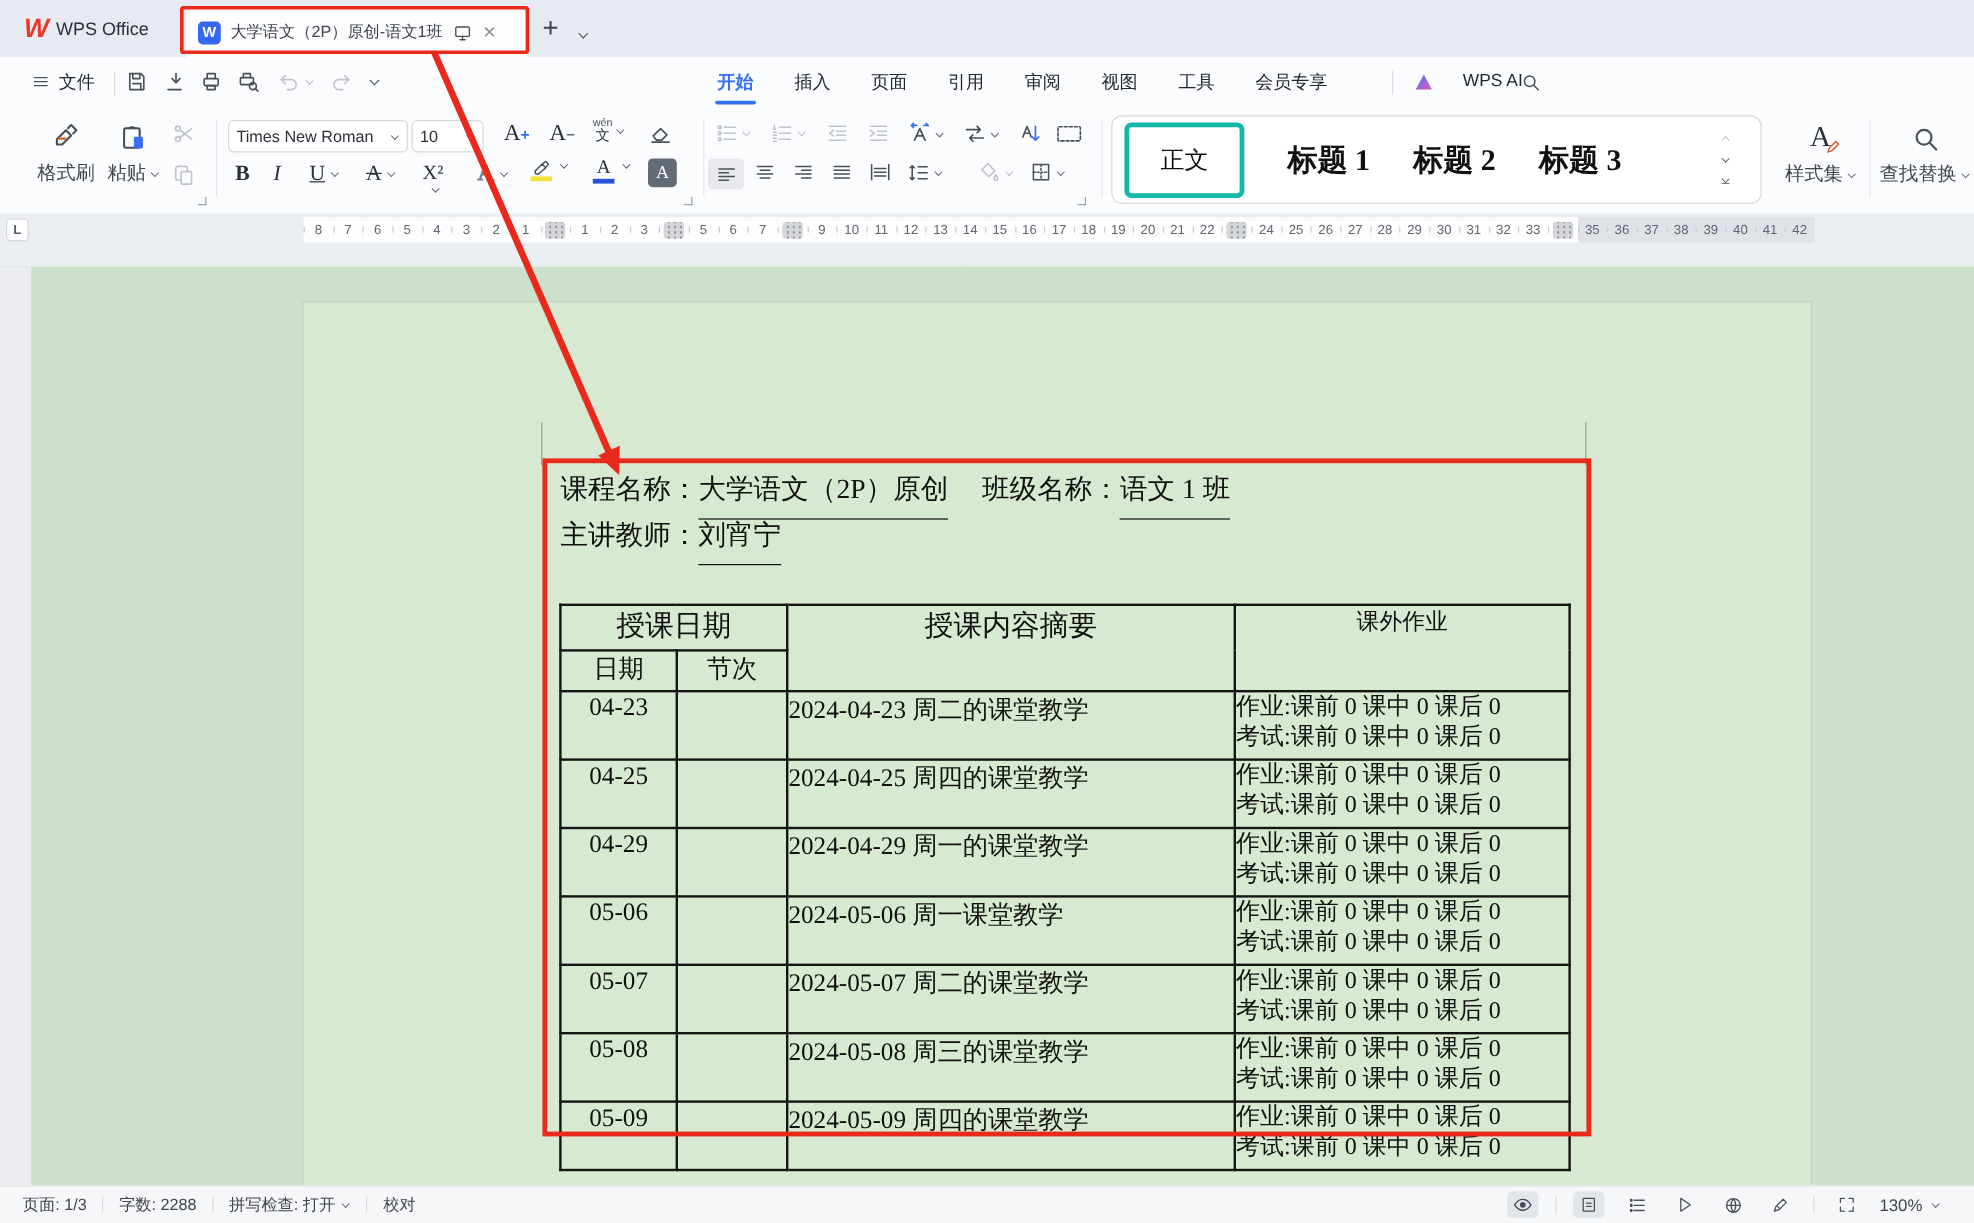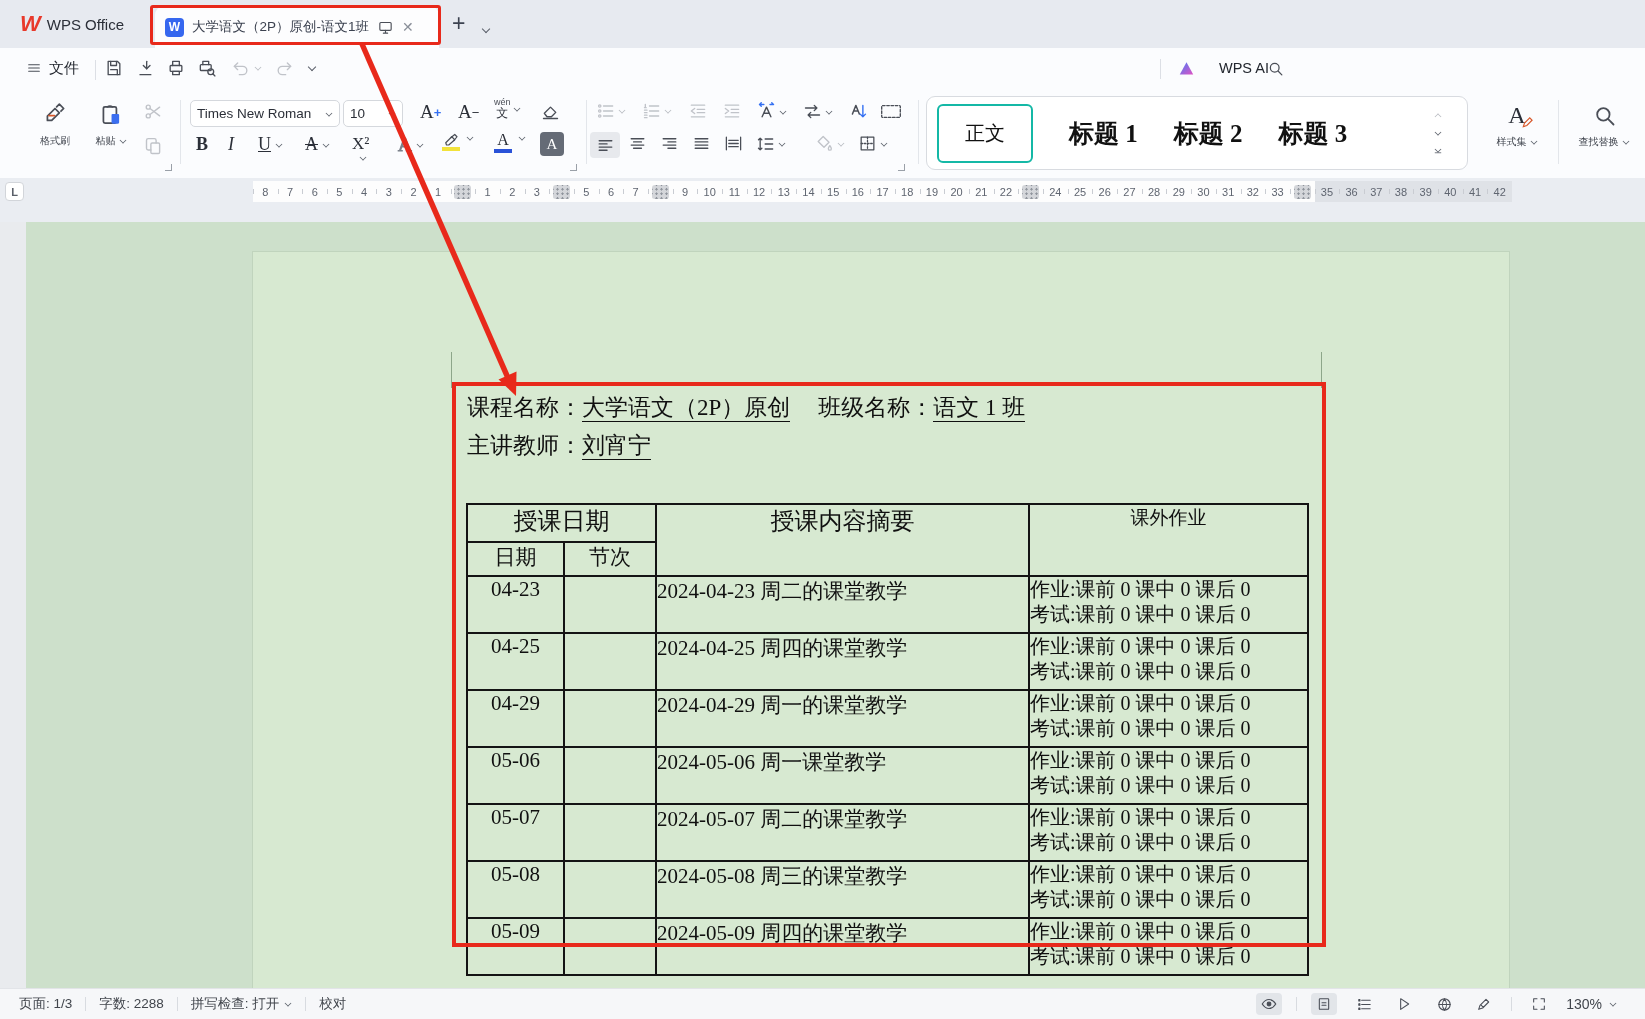--- a/index.html
+++ b/index.html
@@ -43,36 +43,36 @@
                         width:34px; height:3px; background:#3470f2; border-radius:2px; }
   .ribbon-tabs { position:absolute; left:596px; top:0; height:40px; display:flex; gap:30px; align-items:center; }
   .wpsai { position:absolute; left:1178px; top:0; height:40px; display:flex; gap:24px; align-items:center; }
   .wpsai .lbl { font-size:14.5px; color:#22262e; }
 
   
   .ribbon { position:absolute; left:0; top:88px; width:1645px; height:90px; background:#fbfcfe; }
   .ribbon .sep { position:absolute; top:12px; width:1px; height:64px; background:#e3e6eb; }
   .bigbtn { position:absolute; top:8px; width:54px; height:72px; display:flex; flex-direction:column;
             align-items:center; justify-content:flex-start; gap:6px; padding-top:6px; }
-  .bigbtn .lbl { font-size:10px; color:#40454e; display:flex; align-items:center; gap:3px; }
+  .bigbtn .lbl { font-size:16px; color:#40454e; display:flex; align-items:center; gap:3px; }
   .combo { position:absolute; height:27px; border:1px solid #d5d8dd; border-radius:5px; background:#fff;
            display:flex; align-items:center; padding:0 6px; font-size:13.5px; color:#2b2f38; }
   .combo .chev { margin-left:auto; }
   .tbtn { position:absolute; display:flex; align-items:center; justify-content:center; color:#2b2f38; }
   .glyph { font-size:16px; color:#2b2f38; font-family:"Liberation Serif","DejaVu Serif",serif; }
   .launcher { position:absolute; width:7px; height:7px; border-right:1.5px solid #9aa0a8; border-bottom:1.5px solid #9aa0a8; }
 
   .ubar { display:inline-block; width:18px; height:4px; margin-top:1px; }
   .stack { display:flex; flex-direction:column; align-items:center; line-height:1; }
 
   .gallery { position:absolute; left:926px; top:8px; width:542px; height:74px; border:1px solid #d8dbe0;
              border-radius:9px; background:#fff; display:flex; align-items:center; }
   .gal-items { display:flex; align-items:center; gap:36px; padding-left:10px; width:498px; }
   .gal-item { font-family:"Liberation Serif","DejaVu Serif",serif; font-size:25px; color:#111; white-space:nowrap; }
-  .gal-item.body-style { font-size:20px; padding:14px 26px; border:2px solid #14b8a6; border-radius:6px;
+  .gal-item.body-style { font-size:20px; padding:14px 26px; border:4px solid #14b8a6; border-radius:6px;
                          box-shadow:inset 0 0 0 3px #fff; background:#fff; }
   .gal-item.h { font-weight:700; }
   .gal-arrows { width:26px; display:flex; flex-direction:column; align-items:center; gap:9px; }
 
   
   .rulerrow { position:absolute; left:0; top:178px; width:1645px; height:44px; background:#eaedf2; }
   .tabstop { position:absolute; left:5px; top:4px; width:19px; height:19px; background:#fff; border:1px solid #d2d5da;
              border-radius:4px; font-size:11px; color:#5a5f69; display:flex; align-items:center; justify-content:center; font-weight:700; }
   .rulerbar { position:absolute; left:253px; top:3px; height:21px; display:flex; }
   .rcell { width:24.7px; height:21px; flex:none; display:flex; align-items:center; justify-content:center;
@@ -83,21 +83,21 @@
            background-image:radial-gradient(circle,#8f949c 1px,transparent 1.3px); background-size:5px 4.5px; background-position:2px 2px; }
 
   
   .canvas { position:absolute; left:0; top:222px; width:1645px; height:766px; background:#cde0cb; overflow:hidden; }
   .gutter { position:absolute; left:0; top:0; width:26px; height:766px; background:#e9ebee; }
   .page { position:absolute; left:253px; top:30px; width:1256px; height:760px; background:#d7e9d1; box-shadow:0 0 0 1px #c0d4bd; }
   .mark { position:absolute; width:1px; height:36px; background:#8da68a; }
 
   .doc-serif { font-family:"Liberation Serif","DejaVu Serif",serif; color:#101010; }
   .titleline { position:absolute; left:214px; font-size:23px; white-space:nowrap; }
-  .uline { border-bottom:1.6px solid #101010; padding-bottom:1px; }
+  .uline { border-bottom:1.6px solid #101010; padding-bottom:12px; }
 
   table.course { position:absolute; left:213px; top:251px; border-collapse:collapse; table-layout:fixed; }
   table.course td, table.course th { border:2px solid #141414; font-weight:normal; padding:0; vertical-align:top; }
   .th-big { font-size:24px; text-align:center; padding-top:4px; }
   .th-hw  { font-size:19px; text-align:center; padding-top:6px; }
   .th-sub { font-size:21px; text-align:center; padding-top:2px; }
   .td-date { font-size:21px; text-align:center; padding-top:5px; }
   .td-content { font-size:21px; padding:5px 0 0 11px; }
   .td-hw { font-size:20px; line-height:25px; padding:3px 0 0 8px; }
 
@@ -182,20 +182,30 @@
   <div class="item" style="left:274px;">
     <svg class="ic dis" width="20" height="20" viewBox="0 0 24 24">
         <path d="M16 6l4 4-4 4"></path>
         <path d="M20 10H10a5 5 0 0 0 0 10h4"></path>
       </svg>
   </div>
   <div class="item" style="left:308px;">
       <span class="chev"></span>
     </div>
 
+  <div class="ribbon-tabs">
+      <span class="rtab active">开始</span>
+      <span class="rtab">插入</span>
+      <span class="rtab">页面</span>
+      <span class="rtab">引用</span>
+      <span class="rtab">审阅</span>
+      <span class="rtab">视图</span>
+      <span class="rtab">工具</span>
+      <span class="rtab">会员专享</span>
+    </div>
 
   <div class="vdiv" style="left:1160px; top:11px;"></div>
   <div class="wpsai">
     <svg width="17" height="17" viewBox="0 0 24 24">
       <defs>
           <linearGradient id="ai" x1="0" y1="0" x2="1" y2="1">
         <stop offset="0" stop-color="#4a7cf7"></stop>
             <stop offset="1" stop-color="#e052c3"></stop>
       </linearGradient>
         </defs>

